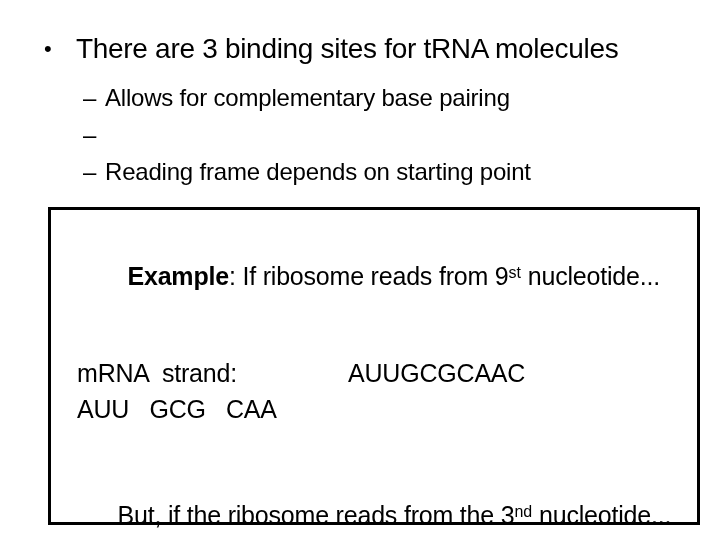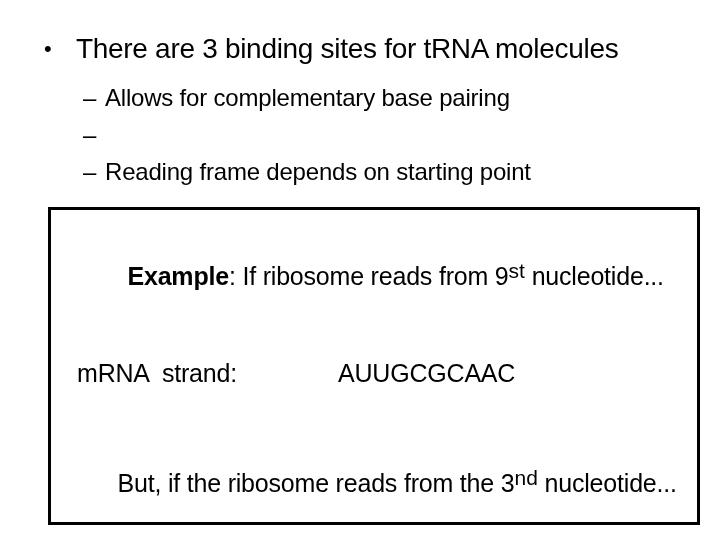--- a/index.html
+++ b/index.html
@@ -62,36 +62,36 @@
     box-sizing: border-box;
     border: 3px solid #000000;
     padding: 18px 14px 0 26px;
     font-size: 25px;
     line-height: 32px;
     letter-spacing: -0.2px;
   }
   .box-line { white-space: pre; }
   .bold { font-weight: bold; margin-left: 10px; }
   sup.ord {
-    font-size: 21px;
+    font-size: 16px;
     line-height: 0;
     vertical-align: 7px;
     letter-spacing: 0;
   }
   .data-row {
     display: flex;
     align-items: center;
   }
   .row-label {
     width: 248px;
     flex: 0 0 248px;
     white-space: pre;
   }
   .row-value { white-space: pre; }
-  .strand-indent { margin-left: 13px; }
+  .strand-indent { margin-left: 23px; }
   .mt-mrna { margin-top: 33px; }
   .mt-reading1 { margin-top: 4px; }
   .mt-but { margin-top: 42px; }
 </style>
 </head>
 <body>
 
 <div class="slide">
 
   <div class="title-line">
@@ -118,20 +118,21 @@
     <div class="box-line">
       <span class="bold">Example</span><span>: If ribosome reads from 9</span><sup class="ord">st</sup><span> nucleotide...</span>
     </div>
 
     <div class="data-row mt-mrna">
       <span class="row-label">mRNA  strand:</span>
       <span class="row-value strand-indent">AUUGCGCAAC</span>
     </div>
 
     <div class="data-row mt-reading1">
+      <span class="row-value">AUU   GCG   CAA</span>
     </div>
 
     <div class="box-line mt-but">
       <span>But, if the ribosome reads from the 3</span><sup class="ord">nd</sup><span> nucleotide...</span>
     </div>
 
   </div>
 
 </div>
 

